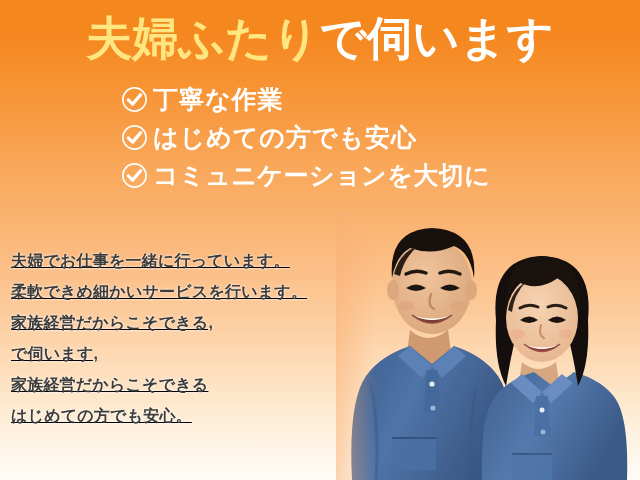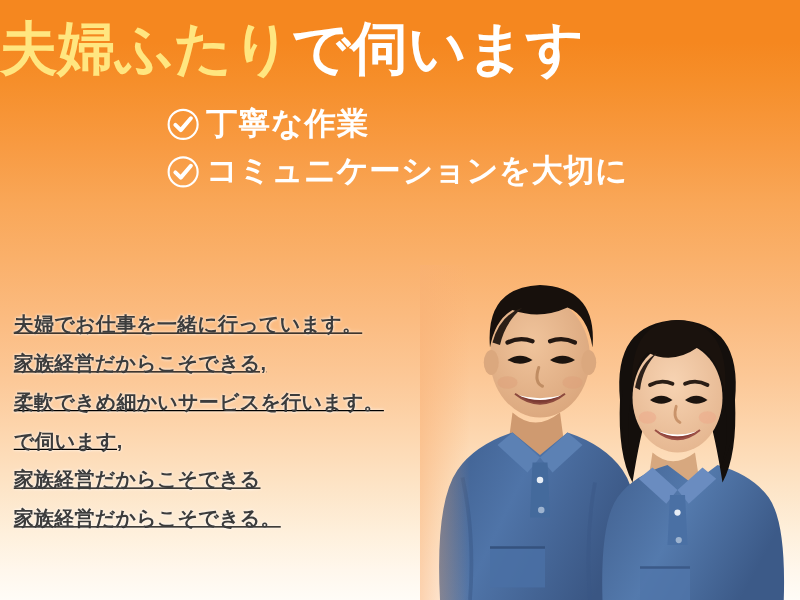--- a/index.html
+++ b/index.html
@@ -12,30 +12,30 @@
     background:linear-gradient(180deg,
       #f5871f 0%, #f5871f 7%, #f68f2b 14%,
       #f89a41 24%, #f9a758 34%, #fab06a 43%,
       #fbbb80 53%, #fcc897 63%, #fdd6ae 72%,
       #fde4c6 81%, #fef0dc 89%, #fff7ec 95%, #fffcf7 100%);
   }
 
   
   #headline{
     position:absolute;left:0;top:12px;width:640px;
-    text-align:left;white-space:nowrap;
+    text-align:center;white-space:nowrap;
     font-size:46px;font-weight:bold;line-height:52px;
     letter-spacing:0px;
   }
   #headline .hl-a{color:#ffe680;}
   #headline .hl-b{color:#ffffff;}
 
   
   #checklist{
-    position:absolute;left:133px;top:80px;width:500px;
+    position:absolute;left:121px;top:80px;width:500px;
   }
   .check-row{
     display:flex;align-items:center;height:38px;
     white-space:nowrap;
   }
   .check-ico{
     flex:0 0 auto;width:27px;height:27px;margin-right:5px;
     display:block;
   }
   .check-label{
@@ -79,40 +79,49 @@
     <div class="check-row r1">
       <span class="check-ico">
         <svg viewBox="0 0 27 27" width="27" height="27" aria-hidden="true">
           <circle cx="13.5" cy="13.5" r="11.6" fill="none" stroke="#ffffff" stroke-width="1.7"></circle>
           <path d="M7.3 13.9 L11.6 18.1 L19.7 8.6" fill="none" stroke="#ffffff" stroke-width="3.2" stroke-linecap="round" stroke-linejoin="round"></path>
         </svg>
       </span>
       <span class="check-label">丁寧な作業</span>
     </div>
 
+    <div class="check-row r2">
+      <span class="check-ico">
+        <svg viewBox="0 0 27 27" width="27" height="27" aria-hidden="true">
+          <circle cx="13.5" cy="13.5" r="11.6" fill="none" stroke="#ffffff" stroke-width="1.7"></circle>
+          <path d="M7.3 13.9 L11.6 18.1 L19.7 8.6" fill="none" stroke="#ffffff" stroke-width="3.2" stroke-linecap="round" stroke-linejoin="round"></path>
+        </svg>
+      </span>
+      <span class="check-label">はじめての方でも安心</span>
+    </div>
 
     <div class="check-row r3">
       <span class="check-ico">
         <svg viewBox="0 0 27 27" width="27" height="27" aria-hidden="true">
           <circle cx="13.5" cy="13.5" r="11.6" fill="none" stroke="#ffffff" stroke-width="1.7"></circle>
           <path d="M7.3 13.9 L11.6 18.1 L19.7 8.6" fill="none" stroke="#ffffff" stroke-width="3.2" stroke-linecap="round" stroke-linejoin="round"></path>
         </svg>
       </span>
       <span class="check-label">コミュニケーションを大切に</span>
     </div>
 
   </div>
 
   <div id="bodycopy">
     <div class="body-line">夫婦でお仕事を一緒に行っています。</div>
+    <div class="body-line">柔軟できめ細かいサービスを行います。</div>
     <div class="body-line">家族経営だからこそできる,</div>
-    <div class="body-line">柔軟できめ細かいサービスを行います。</div>
     <div class="body-line">で伺います,</div>
     <div class="body-line">家族経営だからこそできる</div>
-    <div class="body-line">家族経営だからこそできる。</div>
+    <div class="body-line">はじめての方でも安心。</div>
   </div>
 
   <div id="photo">
     <svg viewBox="0 0 304 268" aria-hidden="true">
       <defs>
         <linearGradient id="shirtM" x1="0" y1="0" x2="1" y2="0.4">
           <stop offset="0" stop-color="#3d5d8d"></stop>
           <stop offset="0.45" stop-color="#4f74a8"></stop>
           <stop offset="1" stop-color="#3a5683"></stop>
         </linearGradient>

